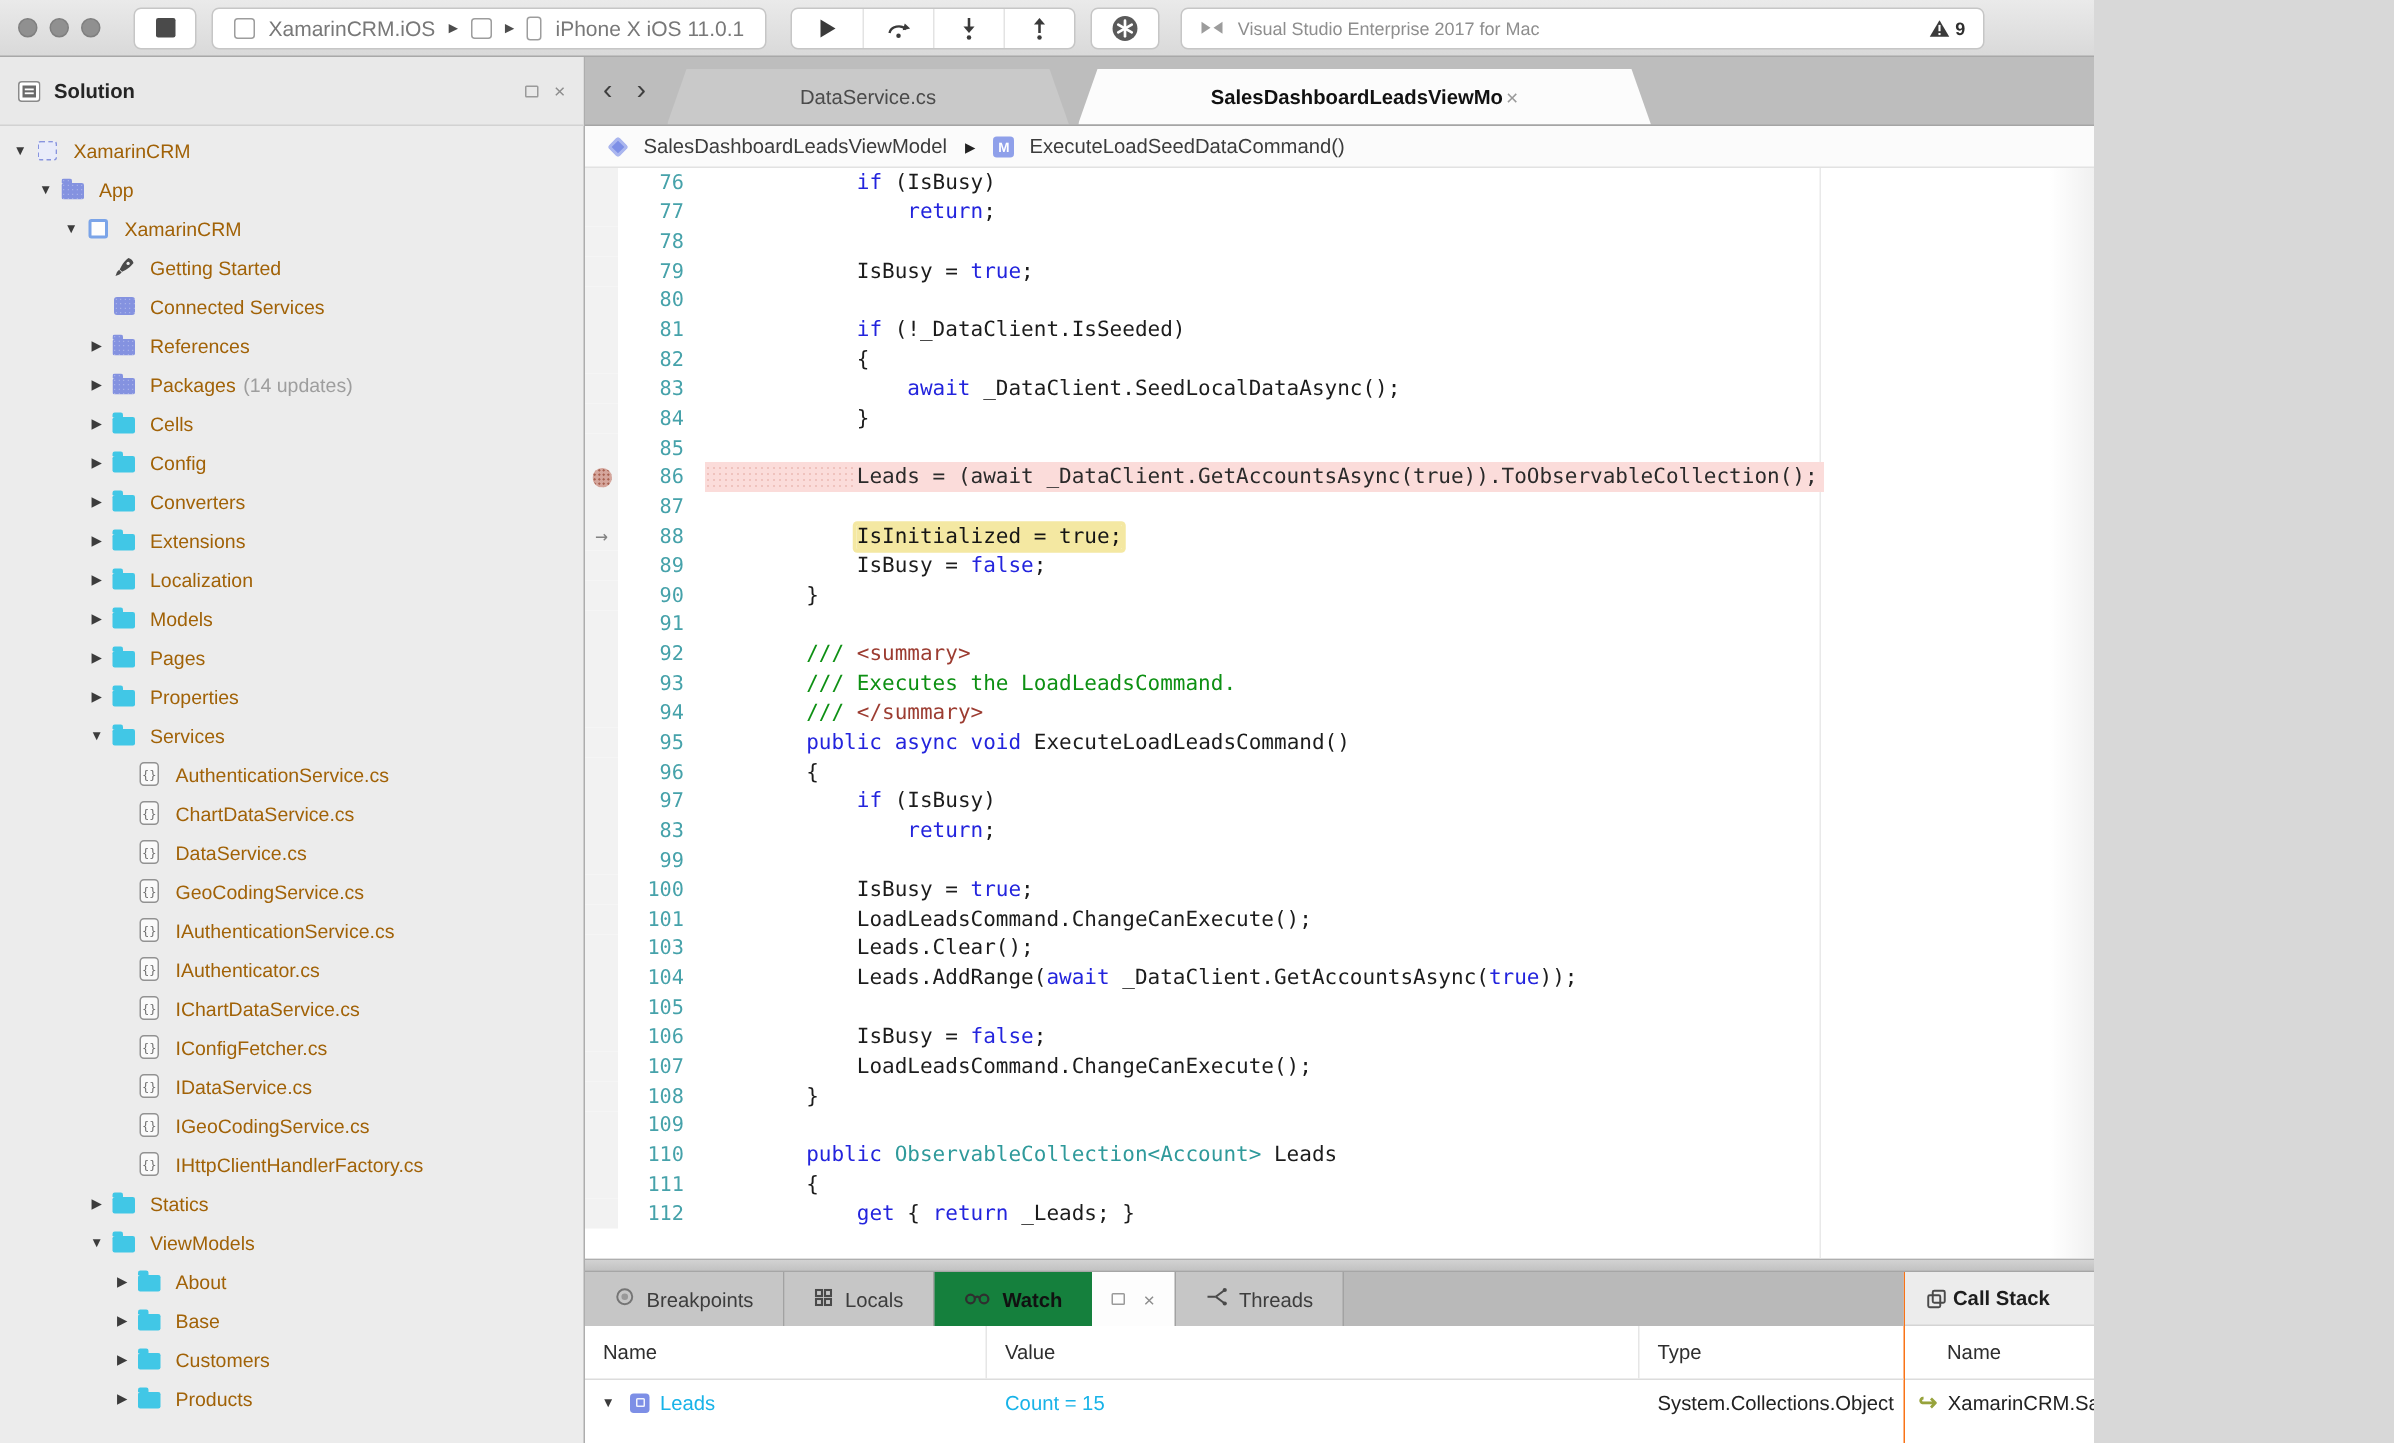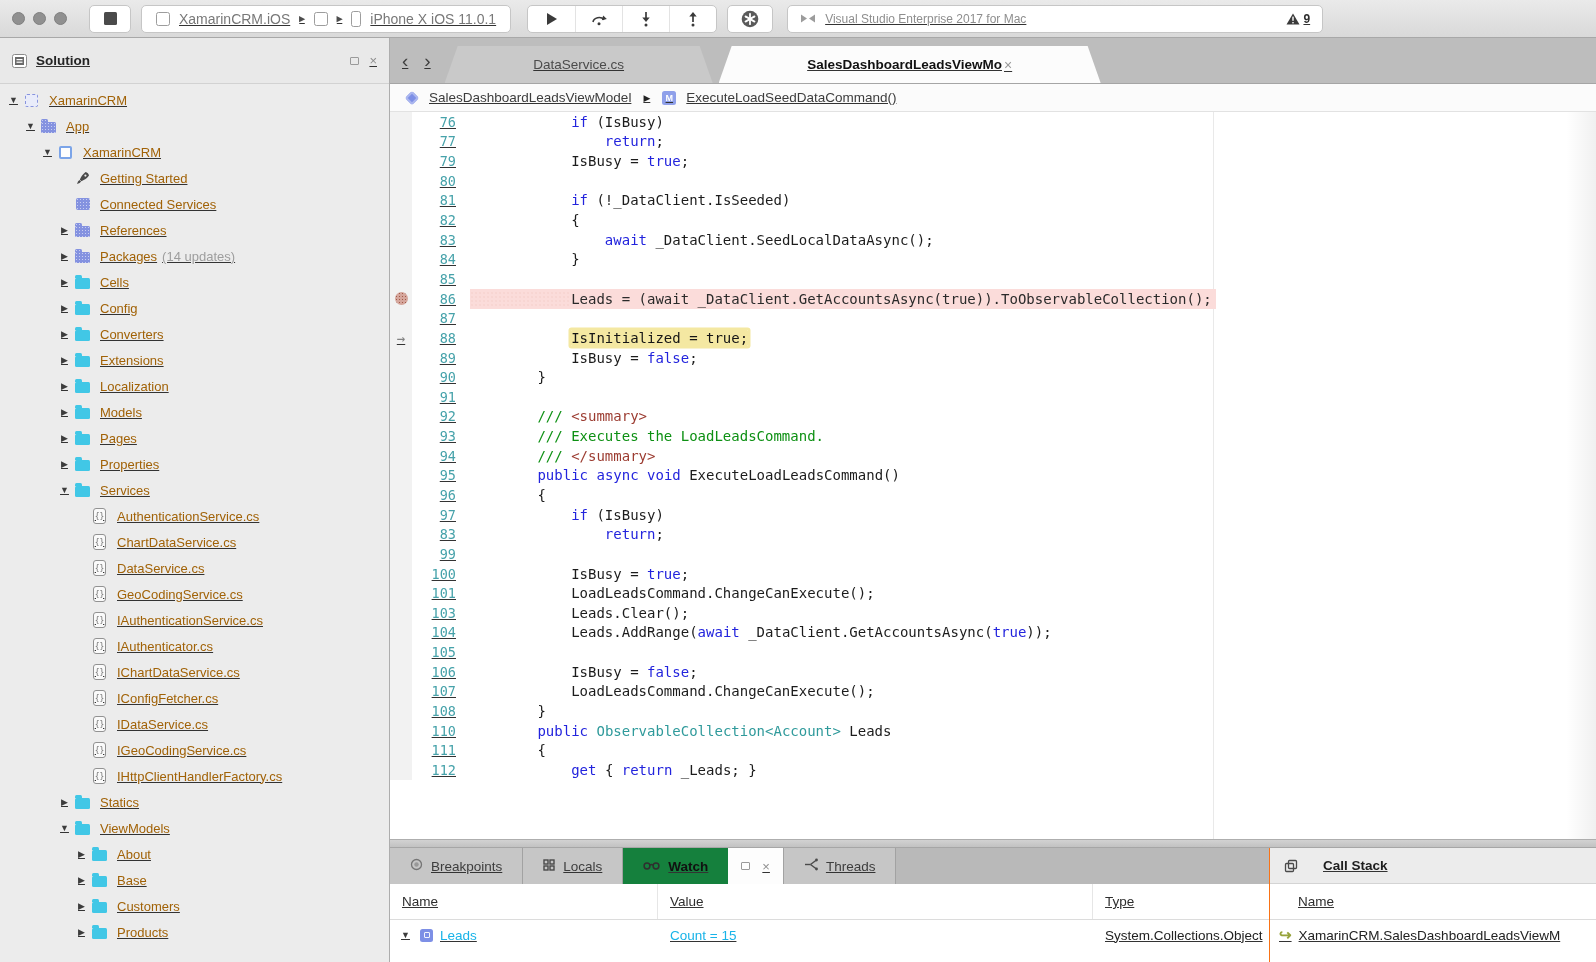--- a/index.html
+++ b/index.html
@@ -2,21 +2,21 @@
 <html><head>
 <meta charset="utf-8">
 <style>
   * { box-sizing: border-box; }
   html,body { margin:0; padding:0; }
   body {
     width:1596px; height:962px; overflow:hidden;
     background:#d8d8d8;
     font-family:"Liberation Sans", sans-serif; font-size:13px; color:#333;
   }
-  .app { width:1596px; height:962px; display:flex; flex-direction:column;text-decoration:underline; }
+  .app { width:1396px; height:962px; display:flex; flex-direction:column; }
 
   
   .titlebar {
     height:38px; flex:none; display:flex; align-items:center;
     background:linear-gradient(#eaeaea,#d9d9d9);
     border-bottom:1px solid #a8a8a8; padding:0 12px;
   }
   .lights { display:flex; gap:8px; margin-right:22px; }
   .light { width:13px; height:13px; border-radius:50%; background:#909090; border:1px solid #7f7f7f; }
   .pill { background:#fff; border:1px solid #c6c6c6; border-radius:5px; height:28px; display:flex; align-items:center; }
@@ -115,21 +115,21 @@
   .wt-col.c-type { flex:1; border-right:none; }
   .wt-row { height:30px; flex:none; display:flex; align-items:center; font-size:13.5px; }
   .wt-cell { height:100%; display:flex; align-items:center; overflow:hidden; white-space:nowrap; }
   .wt-cell.c-name { width:268px; flex:none; padding-left:8px; gap:7px; }
   .wt-cell.c-value { width:435px; flex:none; padding-left:12px; }
   .wt-cell.c-type { flex:1; padding-left:12px; color:#222; }
   .cyan-txt { color:#18b3e8; }
   .wv-icon { width:13px; height:13px; border-radius:2.5px; background:#7d8fe6; display:flex; align-items:center; justify-content:center; flex:none; }
   .wv-icon i { display:block; width:6px; height:6px; border:1.5px solid rgba(255,255,255,.9); border-radius:1px; }
   .dock-right { flex:1; display:flex; flex-direction:column; min-width:0; }
-  .cs-header { height:36px; flex:none; background:#ececec; border-bottom:1px solid #d4d4d4; display:flex; align-items:center; gap:25px; padding-left:14px; font-weight:bold; color:#1d1d1d; font-size:13.5px; }
+  .cs-header { height:36px; flex:none; background:#ececec; border-bottom:1px solid #d4d4d4; display:flex; align-items:center; gap:4px; padding-left:14px; font-weight:bold; color:#1d1d1d; font-size:13.5px; }
   .cs-colhead { height:36px; flex:none; display:flex; align-items:center; padding-left:28px; color:#2e2e2e; border-bottom:1px solid #dcdcdc; font-size:13.5px; }
   .cs-row { height:30px; flex:none; display:flex; align-items:center; gap:7px; padding-left:9px; white-space:nowrap; overflow:hidden; font-size:13.5px; color:#222; }
   .cs-arrow { color:#97a33c; font-size:15px; font-weight:bold; flex:none; }
 </style>
 </head>
 <body>
 
 <div class="app">
 
   <div class="titlebar">
@@ -494,20 +494,25 @@
             <span class="num">76</span>
             <span class="codetext"><span class="fit"><span class="w">            </span><span class="k">if</span><span class="p"> (IsBusy)</span></span></span>
           </div>
           <div class="cl">
             <span class="g"></span>
             <span class="num">77</span>
             <span class="codetext"><span class="fit"><span class="w">                </span><span class="k">return</span><span class="p">;</span></span></span>
           </div>
           <div class="cl">
             <span class="g"></span>
+            <span class="num">78</span>
+            <span class="codetext"><span class="fit"></span></span>
+          </div>
+          <div class="cl">
+            <span class="g"></span>
             <span class="num">79</span>
             <span class="codetext"><span class="fit"><span class="w">            </span><span class="p">IsBusy = </span><span class="k">true</span><span class="p">;</span></span></span>
           </div>
           <div class="cl">
             <span class="g"></span>
             <span class="num">80</span>
             <span class="codetext"><span class="fit"></span></span>
           </div>
           <div class="cl">
             <span class="g"></span>
@@ -640,20 +645,25 @@
           </div>
           <div class="cl">
             <span class="g"></span>
             <span class="num">107</span>
             <span class="codetext"><span class="fit"><span class="w">            </span><span class="p">LoadLeadsCommand.ChangeCanExecute();</span></span></span>
           </div>
           <div class="cl">
             <span class="g"></span>
             <span class="num">108</span>
             <span class="codetext"><span class="fit"><span class="w">        </span><span class="p">}</span></span></span>
+          </div>
+          <div class="cl">
+            <span class="g"></span>
+            <span class="num">109</span>
+            <span class="codetext"><span class="fit"></span></span>
           </div>
           <div class="cl">
             <span class="g"></span>
             <span class="num">110</span>
             <span class="codetext"><span class="fit"><span class="w">        </span><span class="k">public</span><span class="p"> </span><span class="t">ObservableCollection&lt;Account&gt;</span><span class="p"> Leads</span></span></span>
           </div>
           <div class="cl">
             <span class="g"></span>
             <span class="num">111</span>
             <span class="codetext"><span class="fit"><span class="w">        </span><span class="p">{</span></span></span>

